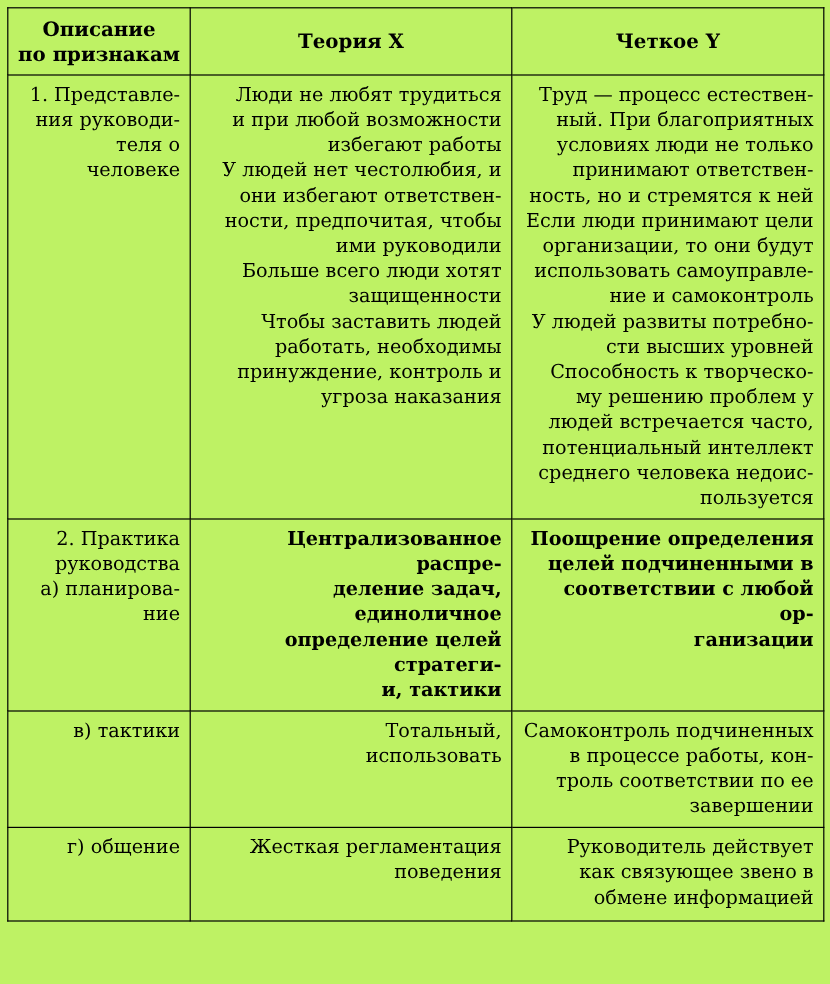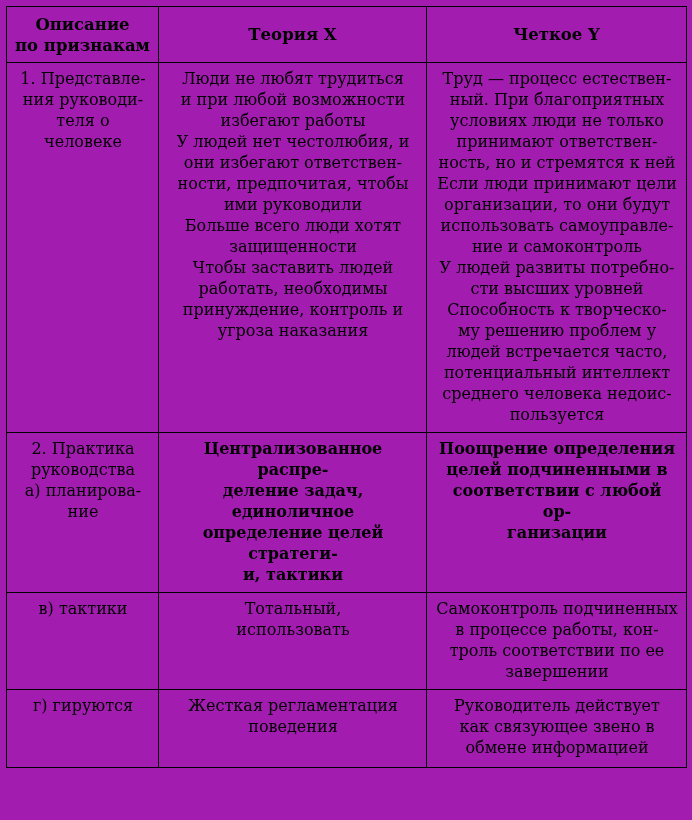--- a/index.html
+++ b/index.html
@@ -7,36 +7,36 @@
     padding: 0;
     background: #ffffff;
     font-family: "DejaVu Serif", "Liberation Serif", serif;
     color: #000000;
   }
   .page {
     width: 692px;
     height: 820px;
     box-sizing: border-box;
     padding: 6px;
-    background: #a21caf;
+    background: #bef264;
   }
   table.cmp {
     border-collapse: collapse;
     width: 680px;
     table-layout: fixed;
   }
   table.cmp th,
   table.cmp td {
     border: 1.5px solid #000000;
     box-sizing: border-box;
     padding: 5px 8px 7px 9px;
     font-size: 16px;
     line-height: 21px;
     vertical-align: top;
-    text-align: center;
+    text-align: right;
     white-space: pre-line;
     overflow: hidden;
   }
   table.cmp th {
     text-align: center;
     vertical-align: middle;
     font-weight: bold;
     font-size: 16.5px;
     height: 56px;
     padding: 4px 6px;
@@ -120,21 +120,21 @@
       <tr class="r4">
         <td class="feat">в) тактики</td>
         <td>Тотальный,
 использовать</td>
         <td>Самоконтроль подчиненных
 в процессе работы, кон-
 троль соответствии по ее
 завершении</td>
       </tr>
       <tr class="r5">
-        <td class="feat">г) гируются</td>
+        <td class="feat">г) общение</td>
         <td>Жесткая регламентация
 поведения</td>
         <td>Руководитель действует
 как связующее звено в
 обмене информацией</td>
       </tr>
     </tbody>
   </table>
 </div>
 

